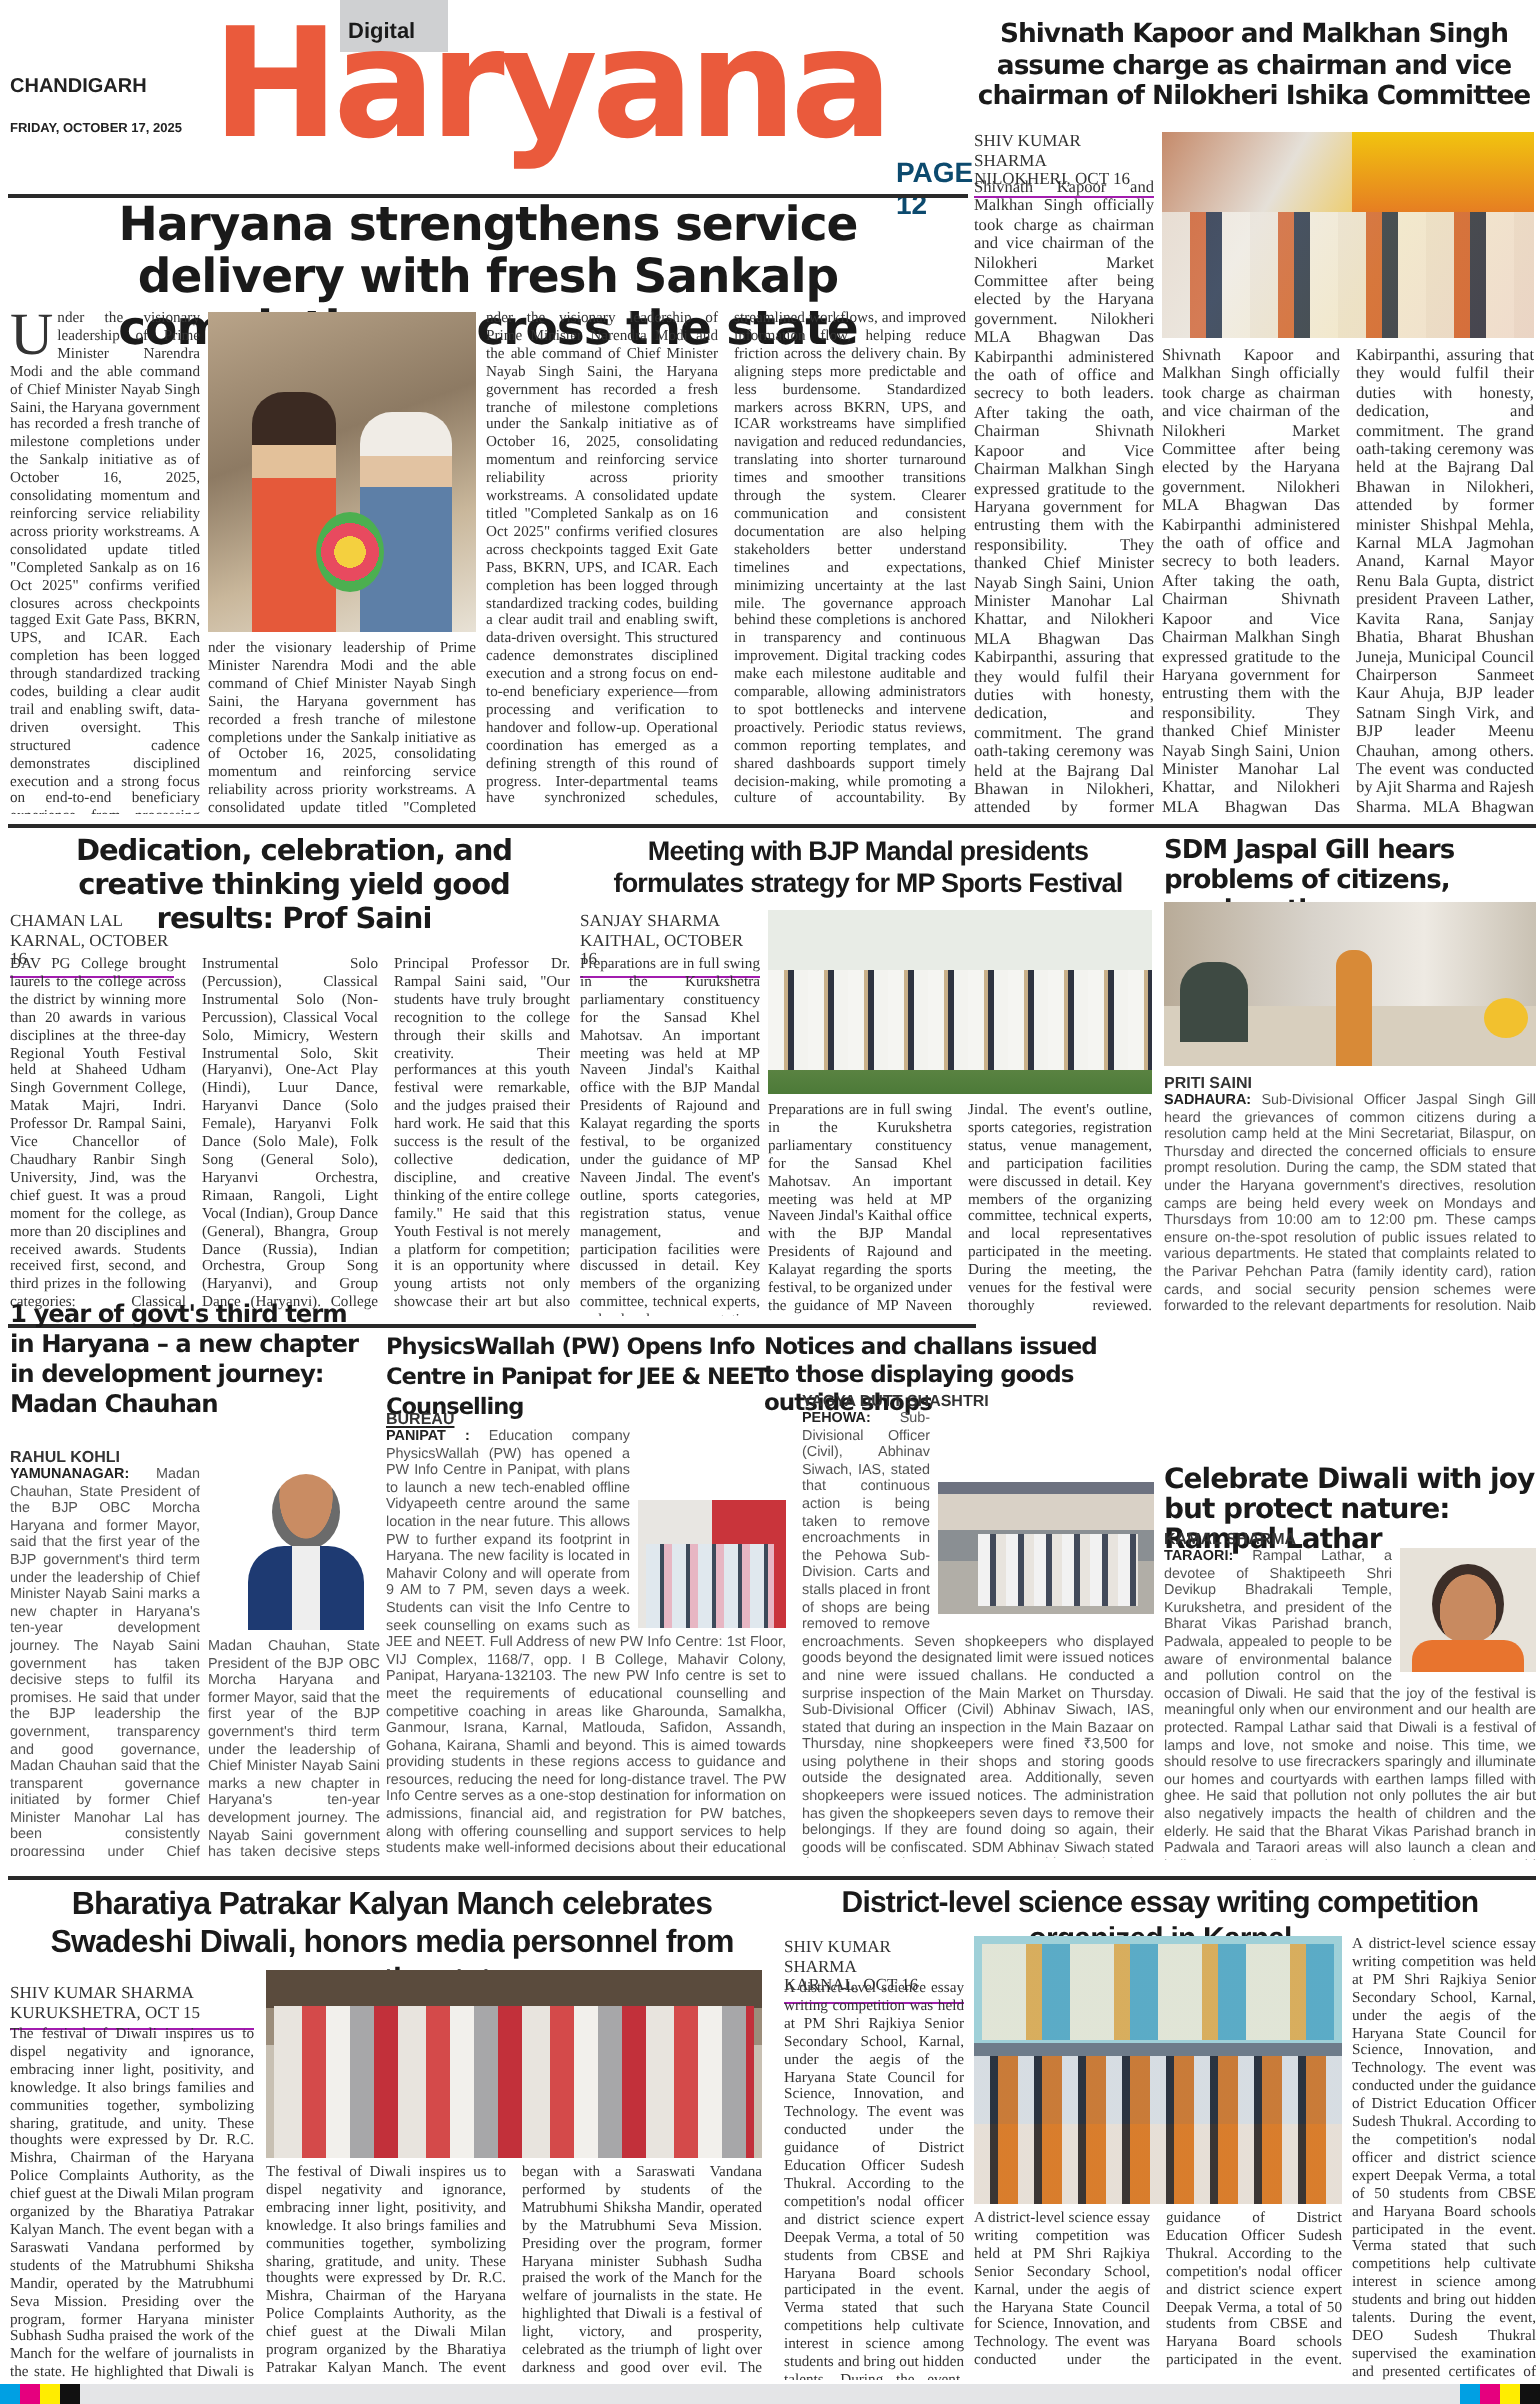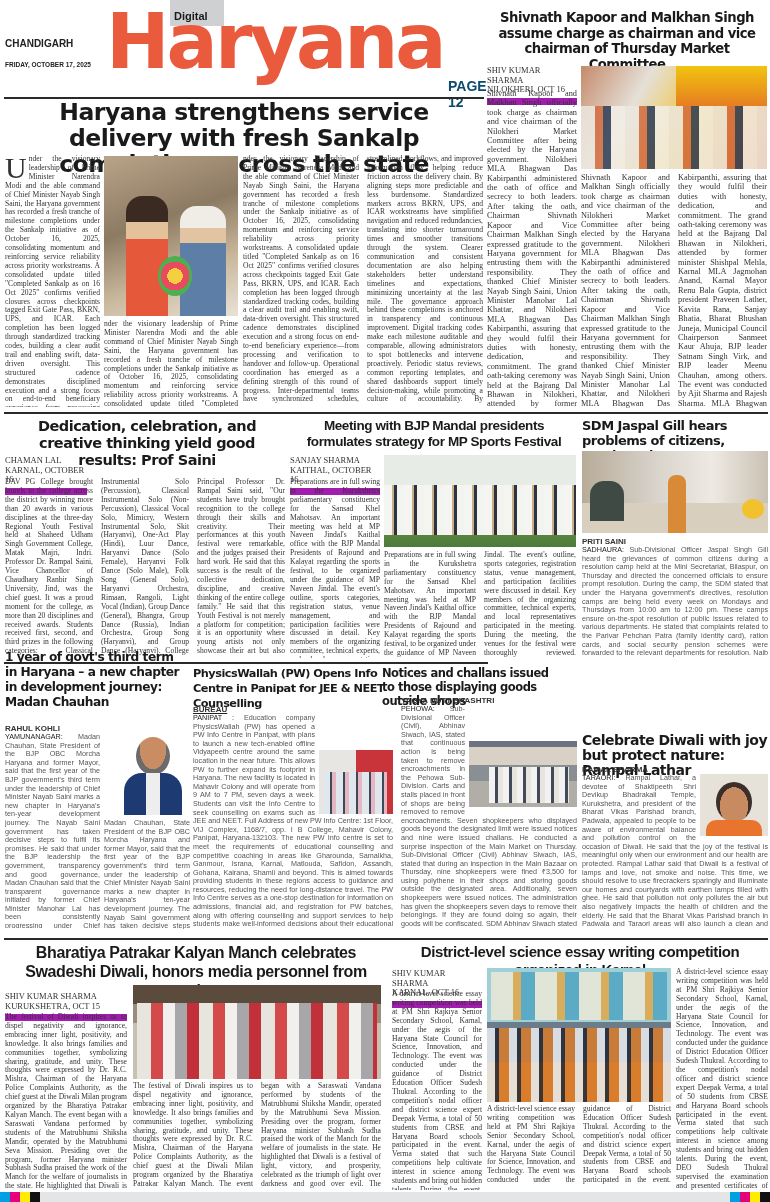--- a/index.html
+++ b/index.html
@@ -1,29 +1,29 @@
 <!DOCTYPE html>
 <html><head>
 <meta charset="utf-8">
 <style>
 *{box-sizing:border-box;margin:0;padding:0}
 html,body{width:770px;height:1202px;background:#fff;overflow:hidden}
 body{position:relative;font-family:"DejaVu Serif",serif;color:#222}
 .abs{position:absolute}
 .hd{font-family:"DejaVu Sans",sans-serif;font-weight:bold;color:#1a1a1a;letter-spacing:-0.5px}
 .cond{font-family:"Liberation Sans",sans-serif;font-weight:bold;color:#1a1a1a;letter-spacing:-0.4px}
-.by{font-family:"Liberation Serif",serif;font-size:8.5px;line-height:9.5px;color:#333;text-transform:uppercase;border-bottom:7px solid #a21caf;padding-bottom:3px;margin-bottom:4px}
+.by{font-family:"Liberation Serif",serif;font-size:8.5px;line-height:9.5px;color:#333;text-transform:uppercase;border-bottom:1px solid #a21caf;padding-bottom:3px;margin-bottom:4px}
 .bys{font-family:"Liberation Sans",sans-serif;font-size:8px;line-height:9px;font-weight:bold;color:#333}
 .body{font-family:"Liberation Serif",serif;font-size:7.6px;line-height:8.9px;color:#333;text-align:justify;overflow:hidden}
 .sans{font-family:"Liberation Sans",sans-serif;font-size:7.2px;line-height:8.6px;color:#555;text-align:justify;overflow:hidden}
 .cols{column-gap:8px;column-fill:auto}
 .rule{position:absolute;height:2px;background:#2a2a2a}
 .photo{position:absolute;overflow:hidden}
 .dropcap{float:left;font-size:30px;line-height:26px;margin-right:2px;font-family:"Liberation Serif",serif}
-.place{font-weight:normal;color:#222}
+.place{font-weight:bold;color:#222}
 </style>
 </head>
 <body>
 
 <div class="abs" style="left:0;top:0;width:480px;height:98px;">
   <div class="abs" style="left:5px;top:38px;font-family:'Liberation Sans',sans-serif;font-weight:bold;font-size:10px;color:#222;">CHANDIGARH</div>
   <div class="abs" style="left:5px;top:61px;font-family:'Liberation Sans',sans-serif;font-weight:bold;font-size:6.5px;color:#222;">FRIDAY, OCTOBER 17, 2025</div>
   <div class="abs" style="left:170px;top:0;width:54px;height:26px;background:#cfd0d2;"></div>
   <div class="abs" style="left:174px;top:10px;font-family:'Liberation Sans',sans-serif;font-weight:bold;font-size:11px;color:#1a1a1a;z-index:2;">Digital</div>
   <div class="abs" style="left:106px;top:-2px;font-family:'DejaVu Sans',sans-serif;font-weight:bold;font-size:76px;line-height:88px;letter-spacing:-3px;color:#ea5a3c;">Haryana</div>
@@ -40,21 +40,21 @@
   <div class="abs" style="left:76px;top:50px;width:46px;height:110px;background:linear-gradient(#f0ece6 0 20%,#e2c3a2 20% 34%,#5d7fa7 34% 100%);border-radius:16px 16px 0 0;"></div>
   <div class="abs" style="left:54px;top:100px;width:34px;height:40px;background:radial-gradient(circle,#f4d03f 0 30%,#e84a5f 30% 55%,#4caf50 55%);border-radius:50%;"></div>
 </div>
 <div class="abs body" style="left:104px;top:320px;width:134px;height:87px;">
   <span>nder the visionary leadership of Prime Minister Narendra Modi and the able command of Chief Minister Nayab Singh Saini, the Haryana government has recorded a fresh tranche of milestone completions under the Sankalp initiative as of October 16, 2025, consolidating momentum and reinforcing service reliability across priority workstreams. A consolidated update titled "Completed Sankalp as on 16 Oct 2025" confirms verified closures across checkpoints tagged Exit Gate Pass, BKRN, UPS, and ICAR. Each completion has been logged through standardized tracking codes, building a clear audit trail and enabling swift, data-driven oversight. This structured cadence demonstrates disciplined execution and a strong focus on end-to-end beneficiary experience—from processing and verification to handover and follow-up. Operational coordination has emerged as a defining strength of this round of progress. Inter-departmental teams have synchronized schedules, streamlined workflows, and improved information flow, helping reduce friction across the delivery chain. By aligning steps more predictable and less burdensome. Standardized markers across BKRN, UPS, and ICAR workstreams have simplified navigation and reduced redundancies, translating into shorter turnaround times and smoother transitions through the system. Clearer communication and consistent documentation are also helping stakeholders better understand timelines and expectations, minimizing uncertainty at the last mile. The governance approach behind these completions is anchored in transparency and continuous improvement. Digital tracking codes make each milestone auditable and comparable, allowing administrators to spot bottlenecks and intervene proactively. Periodic status reviews, common reporting templates, and shared dashboards support timely decision-making, while promoting a culture of accountability. By measuring what matters and standardizing how results are recorded, the program ensures that improvements are not only achieved but sustained. Another notable outcome is the enhancement of delivery discipline across implementing agencies. With standardized checkpoints guiding day-to-day operations, teams are focusing effort where it yields the greatest impact. This has fostered a constructive rhythm of planning, execution, and review—one in which feedback loops are shorter, risks are identified earlier, and course corrections are made without derailing timelines. The net effect is a more resilient delivery ecosystem, capable of maintaining momentum even as scope expands. The initiative's collaborative model continues to bear results. Departments and field teams are working in concert to strengthen service delivery. With standardized data flows, outcomes become more measurable. Line departments are leveraging complementary strengths while keeping a clear line of sight to beneficiary outcomes. Beyond operational efficiency, these completions carry broader significance for communities across Haryana. More dependable services build public confidence; streamlined processes reduce the cost—in time and effort—of accessing benefits; and predictable timelines allow households, youth, farmers, and small enterprises to plan with greater certainty. Each verified checkpoint contributes to a foundation of trust in public delivery, reinforcing the social and economic gains that effective governance can catalyze. Looking ahead, the initiative is poised to deepen its impact by expanding coverage, strengthening inter-agency linkages, and further embedding quality assurance. Plans include sharpening standard operating procedures, optimizing capacity at source, and investing in capacity building for front-line teams so that gains are permanent rather than episodic. Continued attention to interoperability—across systems, departments, and partner platforms—will help the program maintain its speed while enhancing accuracy. With the latest tranche of milestones now complete and verified, Sankalp enters its next phase with renewed confidence, measurable results, and a shared commitment to a more efficient, citizen-first governance model for Haryana.</span>
 </div>
 <div class="abs body cols" style="left:243px;top:155px;width:240px;height:252px;column-count:2;">
   <span>nder the visionary leadership of Prime Minister Narendra Modi and the able command of Chief Minister Nayab Singh Saini, the Haryana government has recorded a fresh tranche of milestone completions under the Sankalp initiative as of October 16, 2025, consolidating momentum and reinforcing service reliability across priority workstreams. A consolidated update titled "Completed Sankalp as on 16 Oct 2025" confirms verified closures across checkpoints tagged Exit Gate Pass, BKRN, UPS, and ICAR. Each completion has been logged through standardized tracking codes, building a clear audit trail and enabling swift, data-driven oversight. This structured cadence demonstrates disciplined execution and a strong focus on end-to-end beneficiary experience—from processing and verification to handover and follow-up. Operational coordination has emerged as a defining strength of this round of progress. Inter-departmental teams have synchronized schedules, streamlined workflows, and improved information flow, helping reduce friction across the delivery chain. By aligning steps more predictable and less burdensome. Standardized markers across BKRN, UPS, and ICAR workstreams have simplified navigation and reduced redundancies, translating into shorter turnaround times and smoother transitions through the system. Clearer communication and consistent documentation are also helping stakeholders better understand timelines and expectations, minimizing uncertainty at the last mile. The governance approach behind these completions is anchored in transparency and continuous improvement. Digital tracking codes make each milestone auditable and comparable, allowing administrators to spot bottlenecks and intervene proactively. Periodic status reviews, common reporting templates, and shared dashboards support timely decision-making, while promoting a culture of accountability. By measuring what matters and standardizing how results are recorded, the program ensures that improvements are not only achieved but sustained. Another notable outcome is the enhancement of delivery discipline across implementing agencies. With standardized checkpoints guiding day-to-day operations, teams are focusing effort where it yields the greatest impact. This has fostered a constructive rhythm of planning, execution, and review—one in which feedback loops are shorter, risks are identified earlier, and course corrections are made without derailing timelines. The net effect is a more resilient delivery ecosystem, capable of maintaining momentum even as scope expands. The initiative's collaborative model continues to bear results. Departments and field teams are working in concert to strengthen service delivery. With standardized data flows, outcomes become more measurable. Line departments are leveraging complementary strengths while keeping a clear line of sight to beneficiary outcomes. Beyond operational efficiency, these completions carry broader significance for communities across Haryana. More dependable services build public confidence; streamlined processes reduce the cost—in time and effort—of accessing benefits; and predictable timelines allow households, youth, farmers, and small enterprises to plan with greater certainty. Each verified checkpoint contributes to a foundation of trust in public delivery, reinforcing the social and economic gains that effective governance can catalyze. Looking ahead, the initiative is poised to deepen its impact by expanding coverage, strengthening inter-agency linkages, and further embedding quality assurance. Plans include sharpening standard operating procedures, optimizing capacity at source, and investing in capacity building for front-line teams so that gains are permanent rather than episodic. Continued attention to interoperability—across systems, departments, and partner platforms—will help the program maintain its speed while enhancing accuracy. With the latest tranche of milestones now complete and verified, Sankalp enters its next phase with renewed confidence, measurable results, and a shared commitment to a more efficient, citizen-first governance model for Haryana.</span>
 </div>
 
-<div class="abs hd" style="left:487px;top:10px;width:280px;font-size:13.2px;line-height:15.5px;text-align:center;">Shivnath Kapoor and Malkhan Singh assume charge as chairman and vice chairman of Thursday Market Committee</div>
+<div class="abs hd" style="left:487px;top:10px;width:280px;font-size:13.2px;line-height:15.5px;text-align:center;">Shivnath Kapoor and Malkhan Singh assume charge as chairman and vice chairman of Nilokheri Ishika Committee</div>
 <div class="abs" style="left:487px;top:66px;width:90px;">
   <div class="by"><span>SHIV KUMAR SHARMA</span><br><span>NILOKHERI, OCT 16</span></div>
 </div>
 <div class="abs body" style="left:487px;top:89px;width:90px;height:320px;font-size:8.3px;line-height:9.4px;">
   <span>Shivnath Kapoor and Malkhan Singh officially took charge as chairman and vice chairman of the Nilokheri Market Committee after being elected by the Haryana government. Nilokheri MLA Bhagwan Das Kabirpanthi administered the oath of office and secrecy to both leaders. After taking the oath, Chairman Shivnath Kapoor and Vice Chairman Malkhan Singh expressed gratitude to the Haryana government for entrusting them with the responsibility. They thanked Chief Minister Nayab Singh Saini, Union Minister Manohar Lal Khattar, and Nilokheri MLA Bhagwan Das Kabirpanthi, assuring that they would fulfil their duties with honesty, dedication, and commitment. The grand oath-taking ceremony was held at the Bajrang Dal Bhawan in Nilokheri, attended by former minister Shishpal Mehla, Karnal MLA Jagmohan Anand, Karnal Mayor Renu Bala Gupta, district president Praveen Lather, Kavita Rana, Sanjay Bhatia, Bharat Bhushan Juneja, Municipal Council Chairperson Sanmeet Kaur Ahuja, BJP leader Satnam Singh Virk, and BJP leader Meenu Chauhan, among others. The event was conducted by Ajit Sharma and Rajesh Sharma. MLA Bhagwan Das Kabirpanthi welcomed both leaders and seated them on the chair of chairman and vice chairman. Addressing the farmers and commission agents, he said that the Nayab Saini led Haryana government is working continuously for the welfare of farmers. He recalled that Prime Minister Narendra Modi is the first in the country to directly transfer thousands of crores of rupees annually to the accounts of small farmers. Recently, he launched the Dhan-Dhaanya Yojana for their economic upliftment. Kabirpanthi further mentioned that the state government has fixed MSP for nearly two dozen crops to benefit the farming community. Karnal MLA Jagmohan Anand said that in the Bharatiya Janata Party, any sincere and hardworking worker can rise to a top position. He added that the party rewards those who faithfully spend its ideology among the people. Praising Shivnath Kapoor's long association with the BJP, he said that Chief Minister Nayab Singh Saini and Union Minister Manohar Lal Khattar recognised his honest service to the people by appointing him chairman of the Nilokheri Market Committee. Mayor Renu Bala Gupta congratulated Shivnath Kapoor and Malkhan Singh, wishing them success in their new roles and expressing confidence that they would work for the welfare of farmers. The event saw the presence of Naveen Kapoor, Rattan Kapoor, Ved Kataria, Prem Sachdeva, Kulbir Nagpal, Mukesh Kanyal, Ramesh Gupta (Taraori), Satnam Singh Chauhan, Ram Singh Chandiyan, Anil Goyal, Bahoer Sharma, Councillor Kesh Chopra, Vinod Malik, Lokesh Sardana, Jai Bhagwan Sikri, Mukesh Babbar, and all municipal councillors, BJP mandal presidents, and party workers.</span>
 </div>
 <div class="photo" style="left:581px;top:66px;width:186px;height:103px;background:linear-gradient(120deg,#c58a6a 0%,#e5e0d8 30%,#f2c230 60%,#e06a2f 100%);">
   <div class="abs" style="left:95px;top:0;width:91px;height:40px;background:linear-gradient(#f1c40f,#e67e22);"></div>
   <div class="abs" style="left:0;top:40px;width:186px;height:63px;background:repeating-linear-gradient(90deg,#ece7df 0 14px,#d26a3e 14px 22px,#2b3b55 22px 30px,#f2efe8 30px 44px);opacity:.85;"></div>
 </div>

